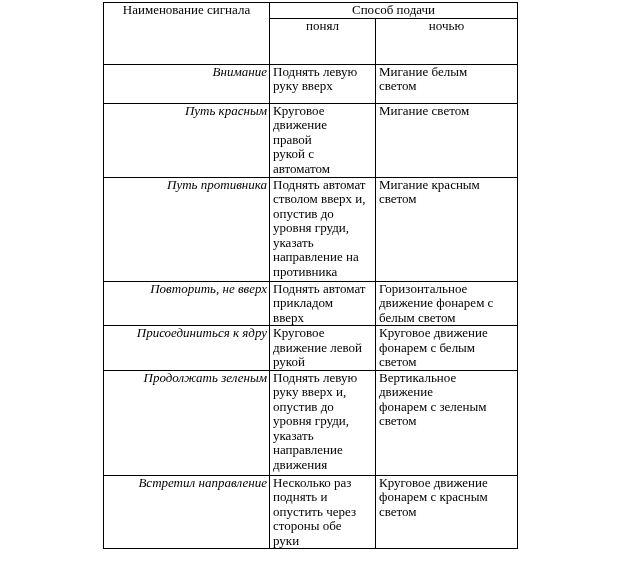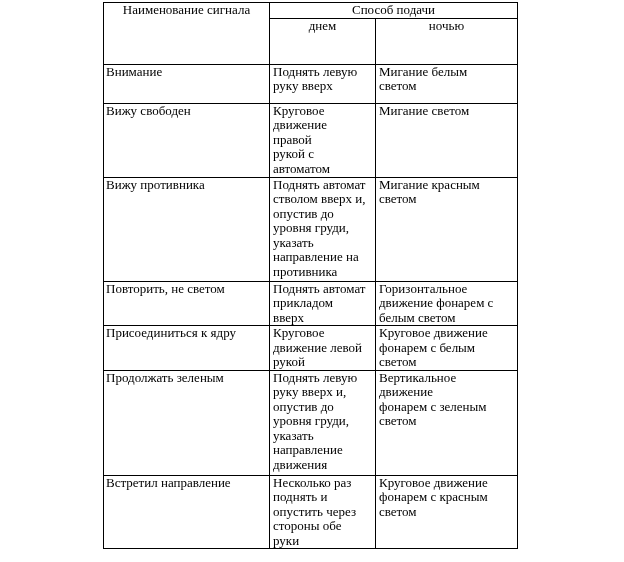--- a/index.html
+++ b/index.html
@@ -32,21 +32,22 @@
     padding: 0 2px;
     overflow: hidden;
   }
   .signal-table th {
     text-align: center;
   }
   col.col-signal { width: 166px; }
   col.col-day    { width: 106px; }
   col.col-night  { width: 142px; }
   td.c-signal {
-    text-align: left;
+    text-align: right;
+    font-style: italic;
   }
   td.c-day, td.c-night {
     text-align: left;
     white-space: pre-line;
     padding-left: 3px;
     padding-right: 9px;
   }
   tr.hr1 { height: 15px; }
   tr.hr2 { height: 46px; }
   tr.r0 { height: 39px; }
@@ -65,50 +66,50 @@
     <col class="col-signal">
     <col class="col-day">
     <col class="col-night">
   </colgroup>
   <tbody>
     <tr class="hr1">
       <th rowspan="2">Наименование сигнала</th>
       <th colspan="2">Способ подачи</th>
     </tr>
     <tr class="hr2">
-      <th>днем</th>
+      <th>понял</th>
       <th>ночью</th>
     </tr>
     <tr class="r0">
       <td class="c-signal">Внимание</td>
       <td class="c-day">Поднять левую
 руку вверх</td>
       <td class="c-night">Мигание белым светом</td>
     </tr>
     <tr class="r1">
-      <td class="c-signal">Вижу свободен</td>
+      <td class="c-signal">Путь красным</td>
       <td class="c-day">Круговое
 движение правой
 рукой с
 автоматом</td>
       <td class="c-night">Мигание светом</td>
     </tr>
     <tr class="r2">
-      <td class="c-signal">Вижу противника</td>
+      <td class="c-signal">Путь противника</td>
       <td class="c-day">Поднять автомат
 стволом вверх и,
 опустив до
 уровня груди,
 указать
 направление на
 противника</td>
       <td class="c-night">Мигание красным светом</td>
     </tr>
     <tr class="r3">
-      <td class="c-signal">Повторить, не светом</td>
+      <td class="c-signal">Повторить, не вверх</td>
       <td class="c-day">Поднять автомат
 прикладом вверх</td>
       <td class="c-night">Горизонтальное
 движение фонарем с
 белым светом</td>
     </tr>
     <tr class="r4">
       <td class="c-signal">Присоединиться к ядру</td>
       <td class="c-day">Круговое
 движение левой

